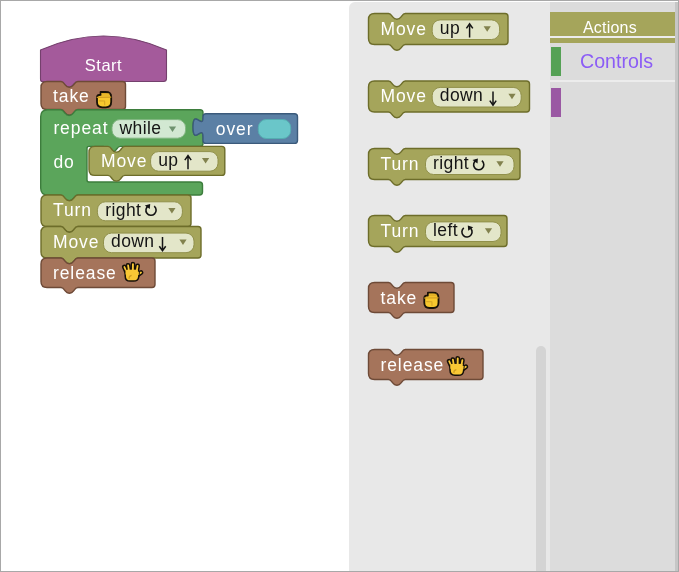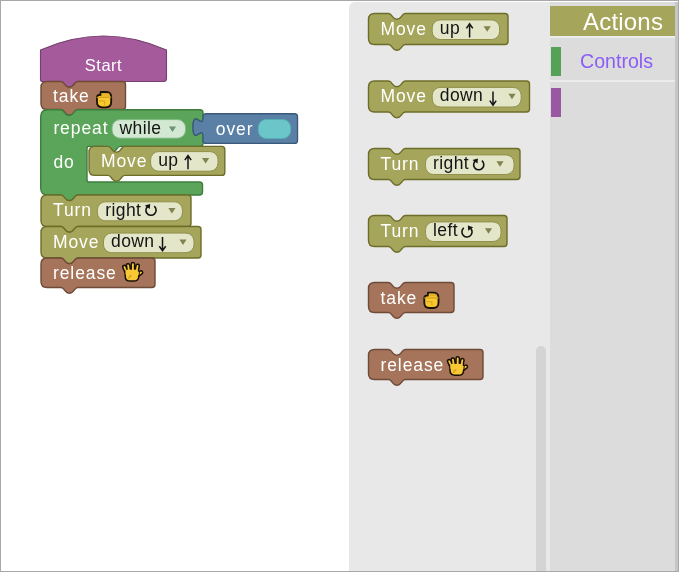--- a/index.html
+++ b/index.html
@@ -21,22 +21,22 @@
 }
 .sidebar {
   position:absolute; left:548.5px; top:1px; width:129.5px; height:570px;
   background:#dcdcdc;
 }
 .sscroll {
   position:absolute; left:673.5px; top:1px; width:5.5px; height:570px;
   background:#c6c6c6;
 }
 .cat-actions {
-  position:absolute; left:548.5px; top:5px; width:125px; height:31px;
-  background:#a5a55b; color:#fff; font-size:24px; letter-spacing:0.2px;
+  position:absolute; left:548.5px; top:11px; width:125px; height:31px;
+  background:#a5a55b; color:#fff; font-size:16px; letter-spacing:0.2px;
   display:flex; align-items:center; justify-content:flex-start; padding-left:33.5px; padding-top:1px;
   font-family:"Liberation Sans", sans-serif;
 }
 .sep { position:absolute; left:548.5px; width:125px; height:2px; background:#ececec; }
 .cat {
   position:absolute; left:546px; width:125px; height:40px;
   color:#8b5cf6; font-size:19.6px;
   display:flex; align-items:center; justify-content:flex-start; padding-left:33px;
   font-family:"Liberation Sans", sans-serif;
 }

